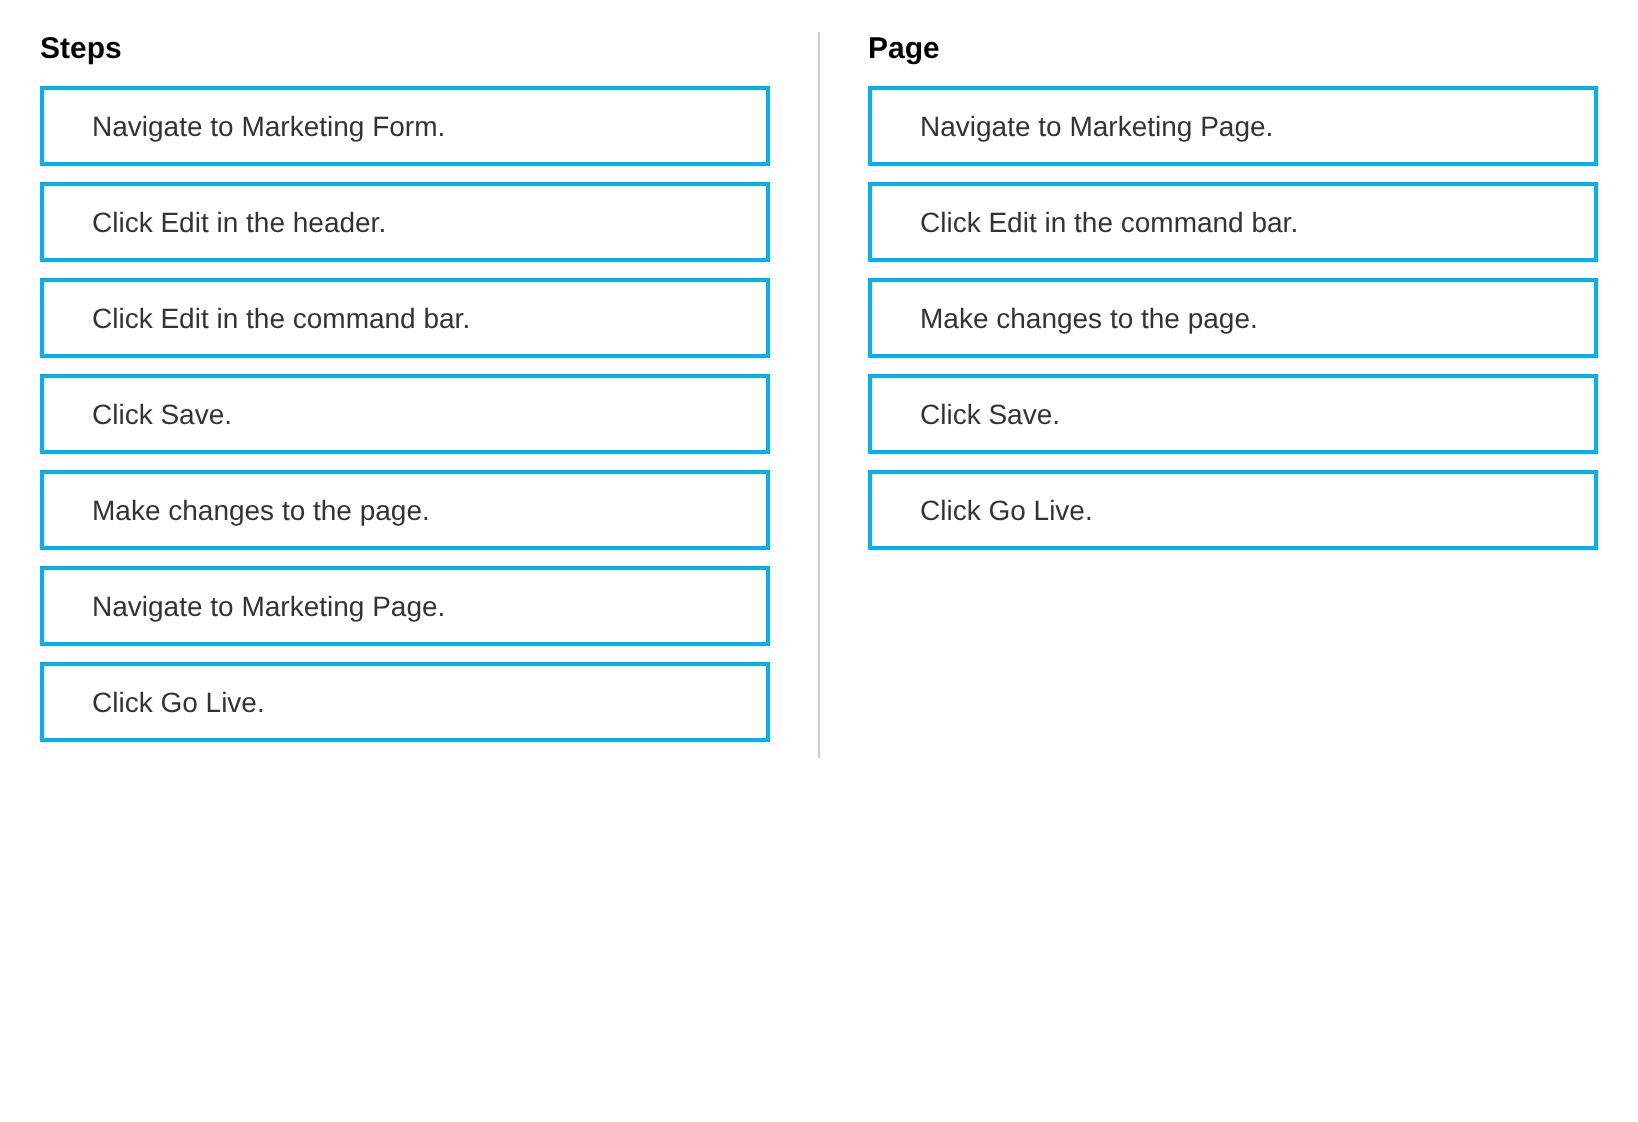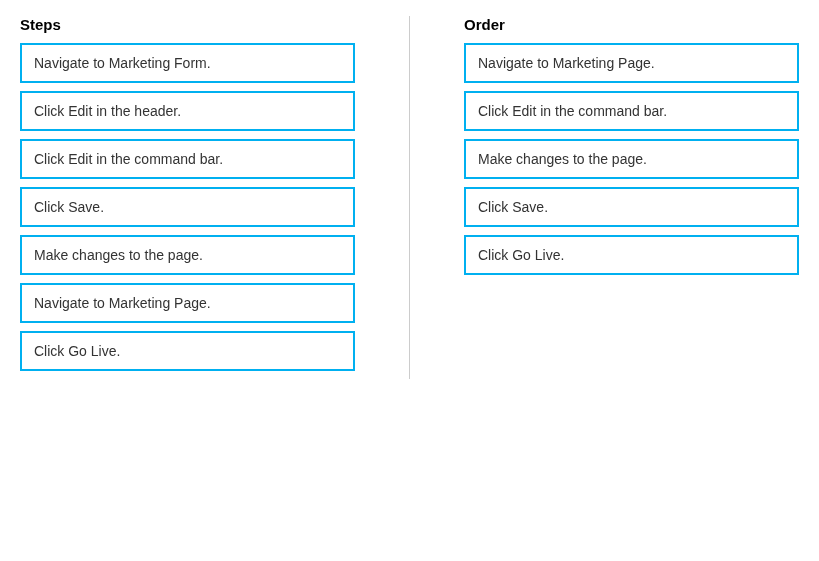--- a/index.html
+++ b/index.html
@@ -13,37 +13,37 @@
       font-family: Arial, sans-serif;
       font-size: 14px;
       color: #333;
       width: 819px;
       min-height: 561px;
       padding: 16px 20px;
     }
 
     .columns {
       display: flex;
-      gap: 44px;
+      gap: 14px;
     }
 
     .column {
       flex: 1;
     }
 
     .column-header {
       font-weight: bold;
       font-size: 15px;
       margin-bottom: 10px;
       color: #000;
     }
 
     .step-item {
       border: 2px solid #00b0f0;
-      padding: 10px 12px;
+      padding: 10px 24px;
       margin-bottom: 8px;
       color: #333;
       font-size: 14px;
       background: #fff;
       cursor: default;
     }
 
     .divider {
       width: 1px;
       background: #ccc;
@@ -62,21 +62,21 @@
         <div class="step-item">Click Edit in the header.</div>
         <div class="step-item">Click Edit in the command bar.</div>
         <div class="step-item">Click Save.</div>
         <div class="step-item">Make changes to the page.</div>
         <div class="step-item">Navigate to Marketing Page.</div>
         <div class="step-item">Click Go Live.</div>
       </div>
   </div>
   <div class="divider"></div>
   <div class="column">
-    <div class="column-header">Order</div>
+    <div class="column-header">Page</div>
     <div>
 
     <div class="step-item">Navigate to Marketing Page.</div>
         <div class="step-item">Click Edit in the command bar.</div>
         <div class="step-item">Make changes to the page.</div>
         <div class="step-item">Click Save.</div>
         <div class="step-item">Click Go Live.</div>
       </div>
   </div>
 </div>

